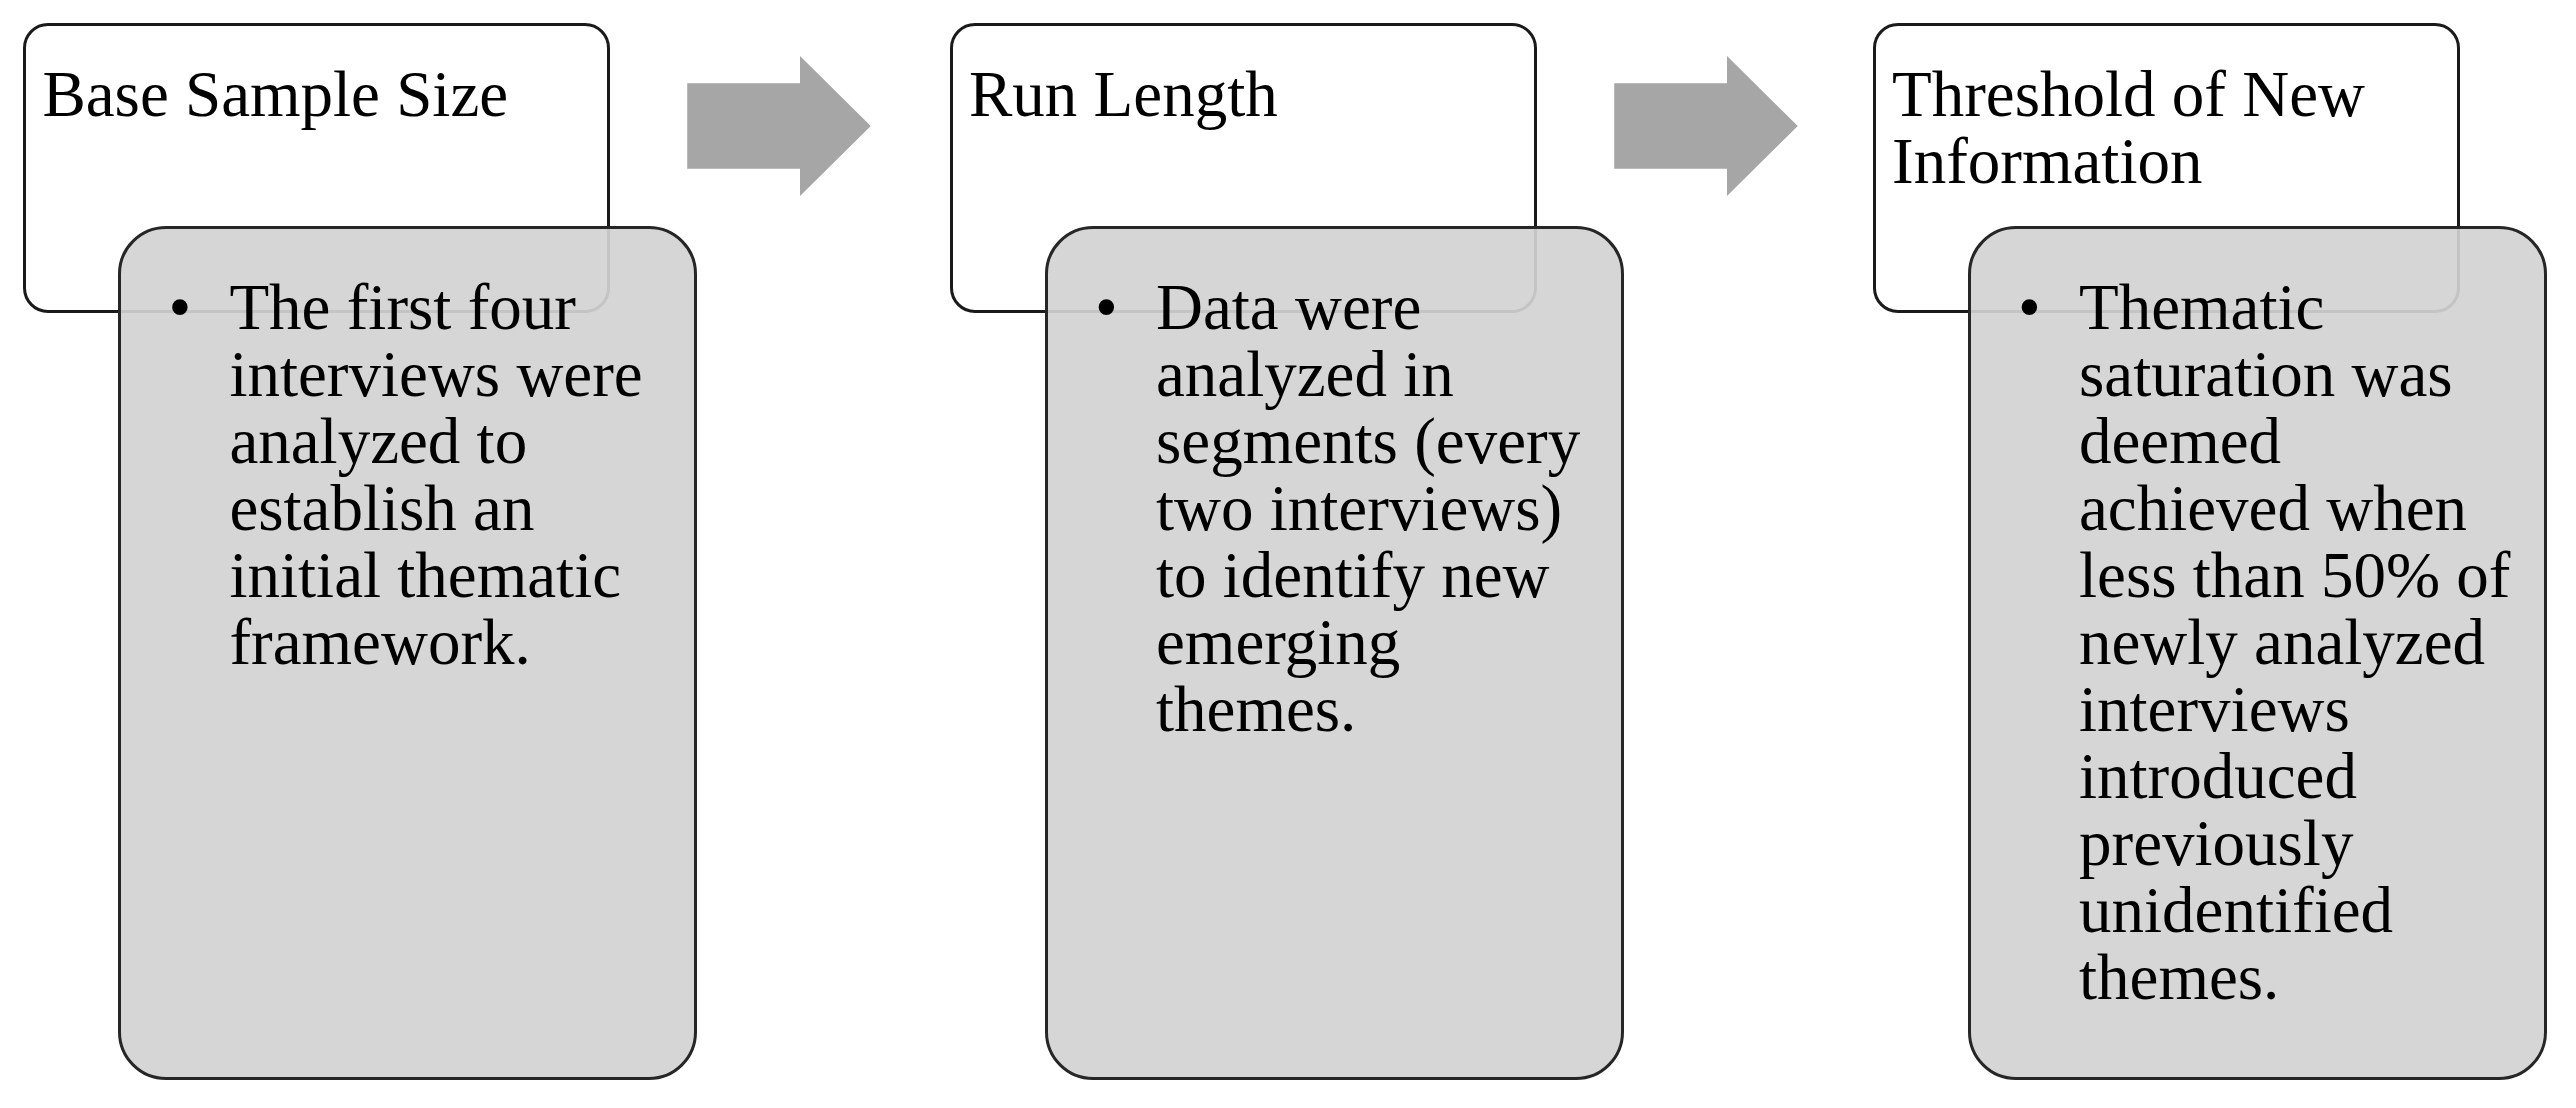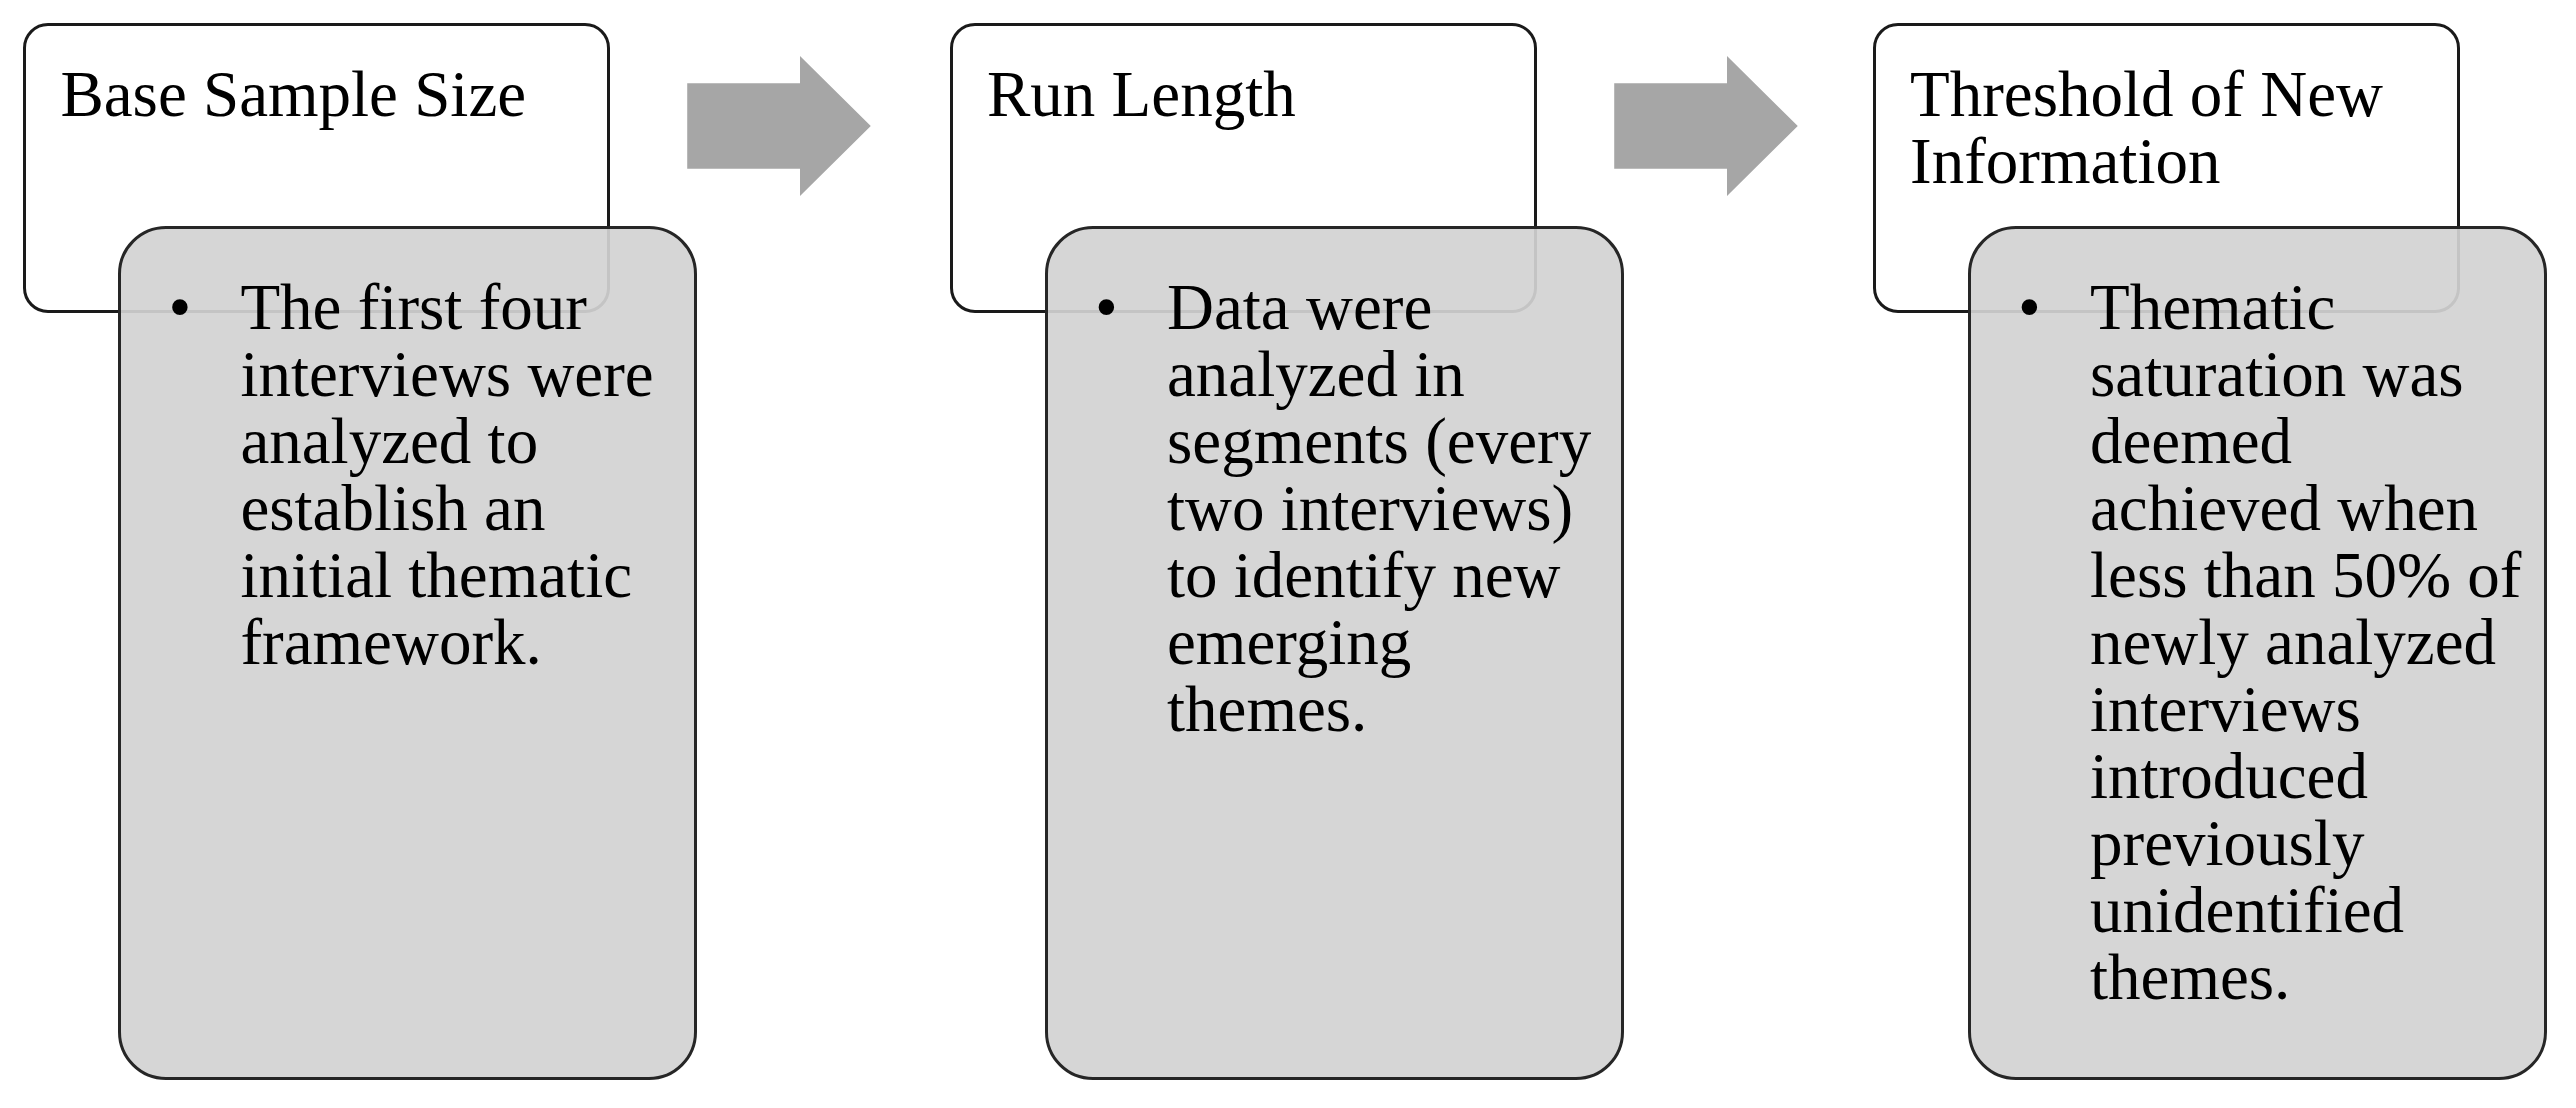--- a/index.html
+++ b/index.html
@@ -32,21 +32,21 @@
   .title-box {
     position: absolute;
     left: 0;
     top: 23.4px;
     width: 587px;
     height: 290px;
     box-sizing: border-box;
     background: #ffffff;
     border: 3.1px solid #1a1a1a;
     border-radius: 25px;
-    padding: 35px 14px 0 34px;
+    padding: 35px 14px 0 16px;
     z-index: 1;
   }
   .title-text {
     font-size: 65px;
     line-height: 67px;
     white-space: pre;
     letter-spacing: 0px;
   }
 
   .content-panel {
@@ -69,21 +69,20 @@
   .bullet-glyph {
     flex: 0 0 61px;
     font-size: 65px;
     line-height: 67px;
   }
   .body-text {
     flex: 1 1 auto;
     font-size: 65px;
     line-height: 67px;
     white-space: pre;
-    margin-left: 11px;
   }
 
   .arrow {
     position: absolute;
     top: 56px;
     width: 184px;
     height: 140px;
     z-index: 0;
   }
   .arrow.a0 { left: 687px; }

